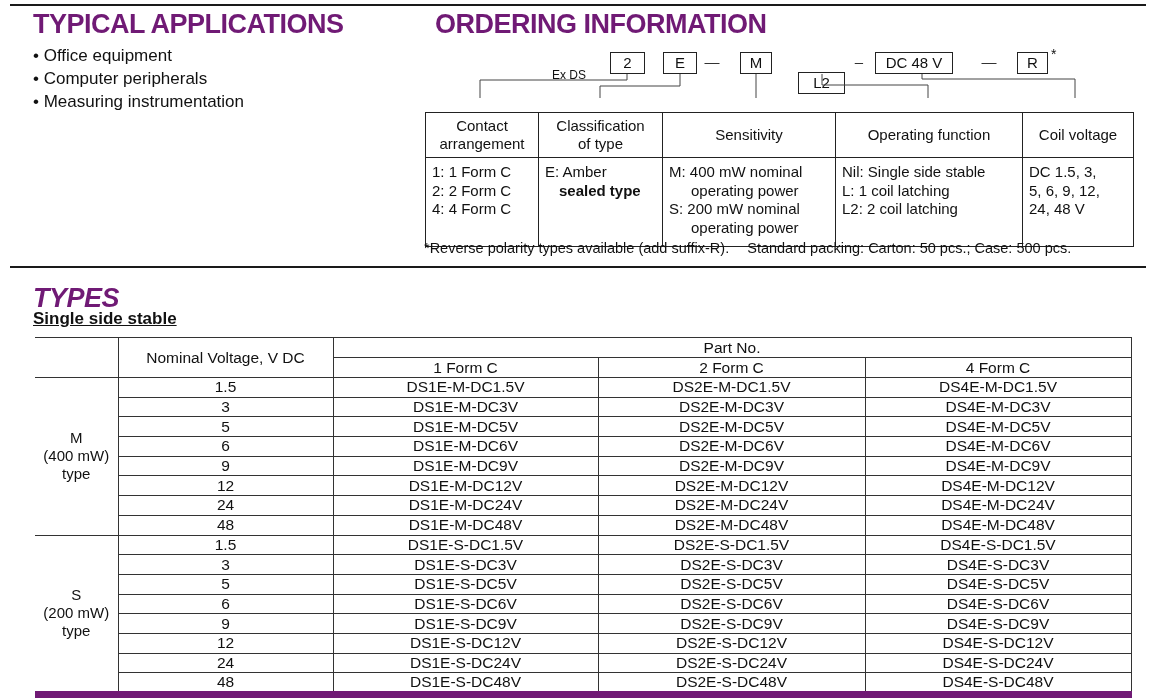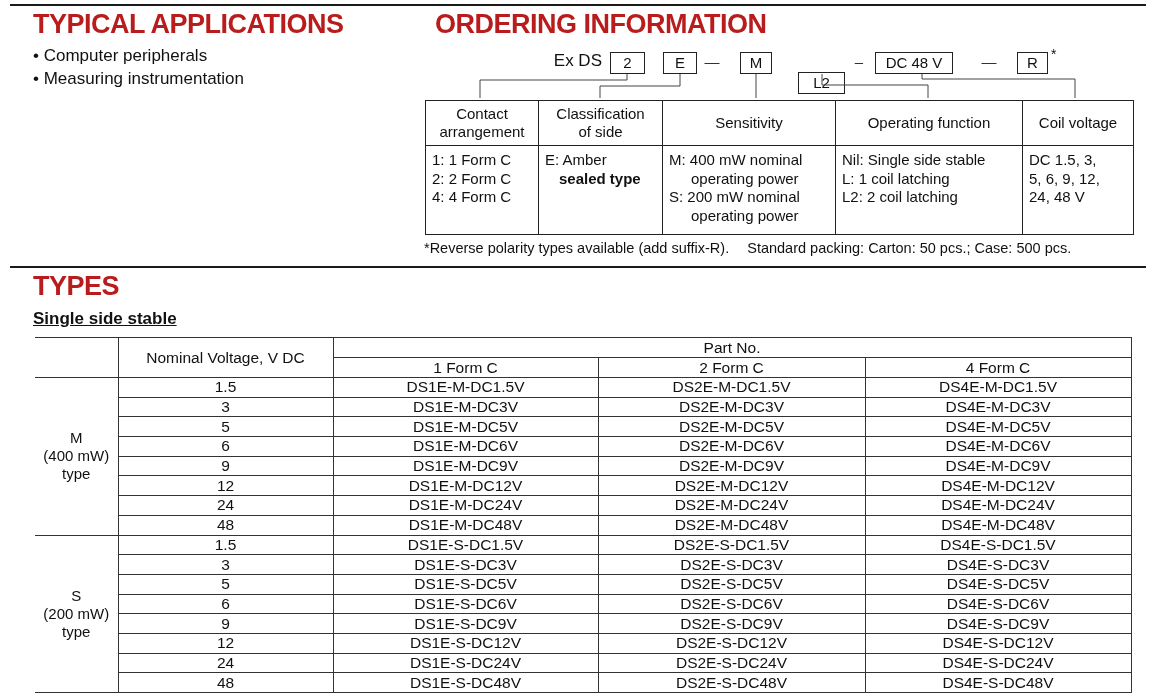--- a/index.html
+++ b/index.html
@@ -4,75 +4,76 @@
 <style>
   * { box-sizing: border-box; margin: 0; padding: 0; }
   html, body { background: #ffffff; }
   body {
     width: 1151px; height: 698px; position: relative; overflow: hidden;
     font-family: "Liberation Sans", "DejaVu Sans", sans-serif; color: #111;
   }
   .rule { position: absolute; left: 10px; width: 1136px; height: 2px; background: #1a1a1a; }
   h1.sec-title {
     position: absolute; font-size: 27px; font-weight: bold; letter-spacing: -0.5px;
-    white-space: nowrap; color: #b91c1c;
+    white-space: nowrap; color: #701a75;
   }
   .bullets { position: absolute; left: 33px; top: 44px; font-size: 17px; line-height: 23.2px; }
   .bullets div { white-space: nowrap; }
 
   
-  .code-prefix { position: absolute; left: 536px; top: 51px; width: 66px; text-align: right;
-    font-size: 17px; white-space: pre; }
+  .code-prefix { position: absolute; left: 536px; top: 68px; width: 66px; text-align: center;
+    font-size: 12px; white-space: pre; }
   .code-box {
     position: absolute; top: 52px; height: 22px; border: 1px solid #222; background: #fff;
     font-size: 15px; line-height: 20px; text-align: center;
   }
   .code-dash { position: absolute; top: 52px; height: 22px; line-height: 20px;
     font-size: 15px; text-align: center; color: #333; }
   .code-asterisk { position: absolute; left: 1051px; top: 46px; font-size: 14px; }
   svg.connectors { position: absolute; left: 0; top: 0; pointer-events: none; }
 
   
   table.ord {
-    position: absolute; left: 425px; top: 100px; width: 708px;
+    position: absolute; left: 425px; top: 112px; width: 708px;
     border-collapse: collapse; table-layout: fixed; font-size: 15px;
   }
   table.ord th, table.ord td { border: 1px solid #222; }
   table.ord thead tr { height: 45px; }
   table.ord th { font-weight: normal; text-align: center; vertical-align: middle; line-height: 18px; }
   table.ord tbody tr { height: 89px; }
   table.ord td { vertical-align: top; padding: 5px 6px; line-height: 18.5px; }
   table.ord td div { white-space: nowrap; }
   td.c-classification div.indent { padding-left: 14px; font-weight: bold; }
   td.c-sensitivity div.indent { padding-left: 22px; }
   .footnote { position: absolute; left: 424px; top: 240px; font-size: 14.5px; white-space: nowrap; text-align: center; }
   .footnote .pack { margin-left: 14px; }
 
   
   .sub-title { position: absolute; left: 33px; top: 309px; font-size: 17px; font-weight: bold; text-decoration: underline; }
   table.types {
     position: absolute; left: 35px; top: 337px; width: 1096px;
     border-collapse: collapse; table-layout: fixed; font-size: 15.5px;
-    border-bottom: 1px solid #701a75;
+    border-bottom: 7px solid #701a75;
   }
   table.types th, table.types td { border: 1px solid #333; text-align: center; vertical-align: middle; }
   table.types thead tr { height: 20px; }
   table.types th { font-weight: normal; }
   table.types tbody tr { height: 19.7px; }
   table.types td { padding: 0; line-height: 18px; }
   table.types .corner { border-left: none; }
   table.types td.group-label { border-left: none; line-height: 18px; font-size: 15px; }
 </style>
 </head>
 <body>
 
 <div class="rule" style="top:4px;"></div>
 
 <h1 class="sec-title" style="left:33px; top:9px;">TYPICAL APPLICATIONS</h1>
 <div class="bullets">
+    <div>• Office equipment</div>
     <div>• Computer peripherals</div>
     <div>• Measuring instrumentation</div>
   </div>
 
 <h1 class="sec-title" style="left:410px; top:9px;margin-left:25px;">ORDERING INFORMATION</h1>
 
 <div class="code-prefix">Ex DS</div>
 <div class="code-box" style="left:610px; width:35px;">2</div>
 <div class="code-box" style="left:663px; width:34px;">E</div>
 <div class="code-dash" style="left:700px; width:24px;">—</div>
@@ -101,21 +102,21 @@
       <col style="width:111px">
   </colgroup>
   <thead>
     <tr>
       <th>
           <div>Contact</div>
           <div>arrangement</div>
         </th>
       <th>
           <div>Classification</div>
-          <div>of side</div>
+          <div>of type</div>
         </th>
       <th>
           <div>Sensitivity</div>
         </th>
       <th>
           <div>Operating function</div>
         </th>
       <th>
           <div>Coil voltage</div>
         </th>
@@ -152,21 +153,21 @@
   </tbody>
 </table>
 
 <div class="footnote">
   <span>*Reverse polarity types available (add suffix-R).</span>
   <span class="pack">Standard packing: Carton: 50 pcs.; Case: 500 pcs.</span>
 </div>
 
 <div class="rule" style="top:266px;"></div>
 
-<h1 class="sec-title" style="left:33px; top:271px;">TYPES</h1>
+<h1 class="sec-title" style="left:33px; top:283px;font-style:italic;">TYPES</h1>
 <div class="sub-title">Single side stable</div>
 
 <table class="types">
   <colgroup>
     <col style="width:83px">
       <col style="width:215px">
       <col style="width:265px">
     <col style="width:267px">
       <col style="width:266px">
   </colgroup>

